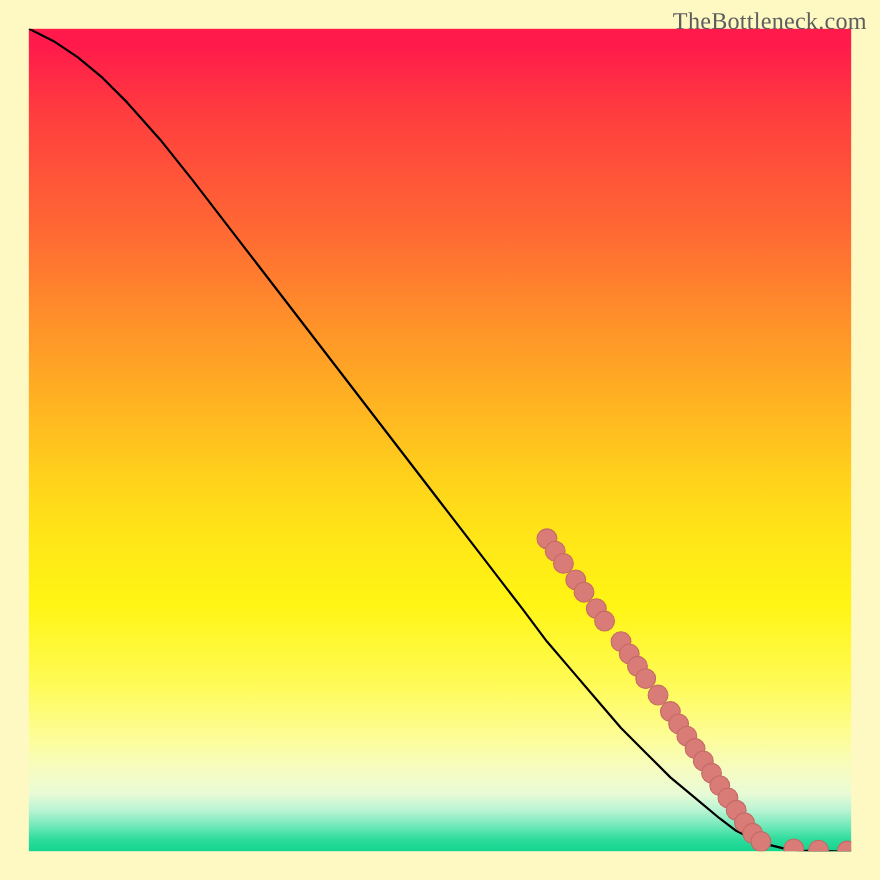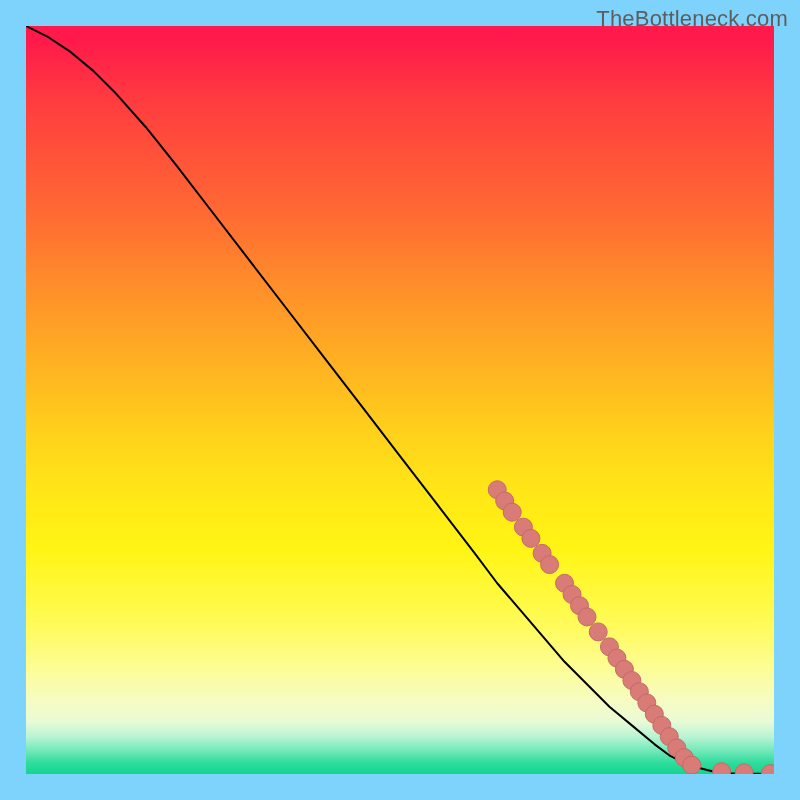--- a/index.html
+++ b/index.html
@@ -7,21 +7,22 @@
     padding: 0;
     width: 800px;
     height: 800px;
     background: #000;
     font-family: Arial, Helvetica, sans-serif;
   }
   .stage {
     position: relative;
     width: 800px;
     height: 800px;
-    background: #7dd3fc;
+    background: #fef9c3;
+    font-family: Liberation Serif, serif;
   }
   .plot {
     position: absolute;
     left: 26px;
     top: 26px;
     width: 748px;
     height: 748px;
     overflow: hidden;
   }
   .gradient {

